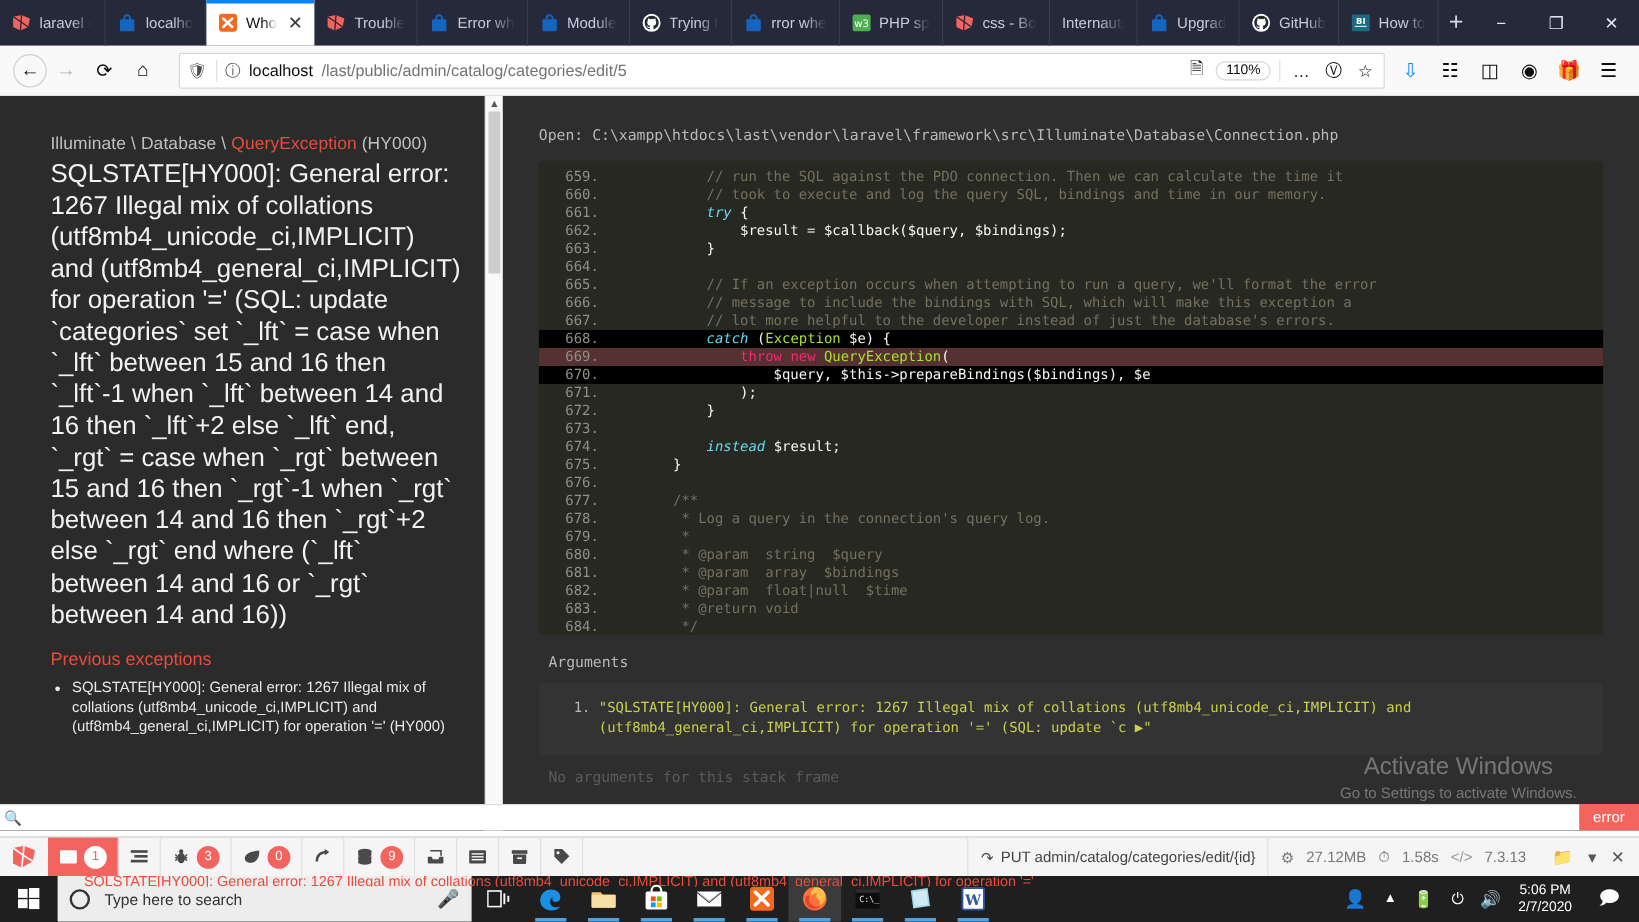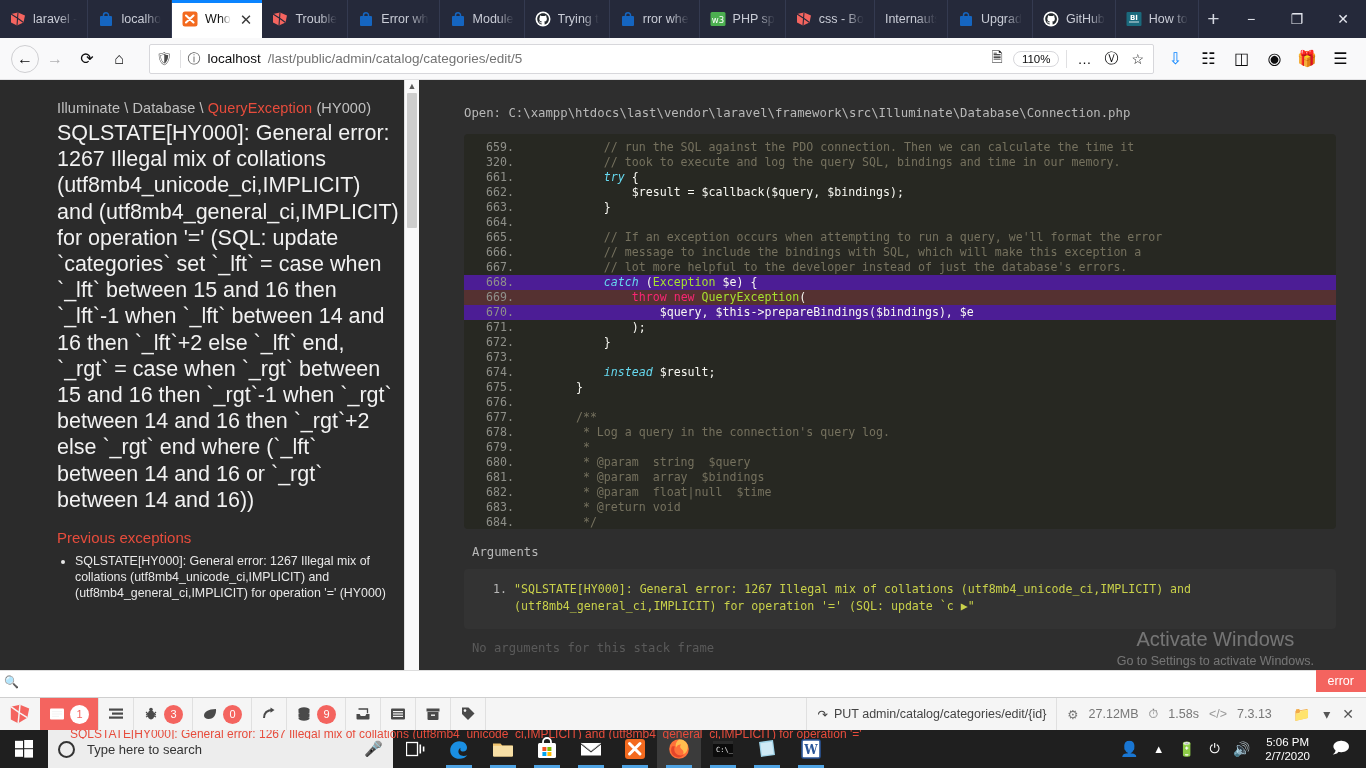--- a/index.html
+++ b/index.html
@@ -88,22 +88,22 @@
   #toolbar-right .navbtn { width: 31px; }
 
   
   #viewport {
     position: absolute; top: 80px; left: 0; right: 0; bottom: 38px;
     background: #2b2b2b; display: flex;
   }
   #left-pane {
     width: 404px; flex: 0 0 404px;
     background: #2b2b2b; color: #fff;
-    padding: 20px 20px 0 42px;
-    overflow: hidden; position: relative; margin-left: 15px;
+    padding: 32px 20px 0 42px;
+    overflow: hidden; position: relative;
   }
   #exc-class {
     font-size: 14.5px; color: #c0c0c0; margin-bottom: 4px; letter-spacing:0.1px;
   }
   #exc-class .red { color: #e74c3c; }
   #exc-msg {
     font-size: 21.5px; line-height: 26.2px; color: #f2f2f2;
     word-wrap: break-word; font-weight: 400;
   }
   #prev-title {
@@ -135,21 +135,21 @@
   #openpath {
     font-size: 12.3px; color: #b8b8b8; margin-bottom: 14px; white-space: nowrap;
   }
   #codebox {
     background: #272822; border-radius: 4px;
     padding: 6px 0 0 0; height: 395px; overflow: hidden;
     position: relative;
   }
   .cl { display: flex; height: 15px; line-height: 15px; font-size: 11.6px; white-space: pre; gap: 12px; }
   .cl.hl { background: #553131; }
-  .cl.hl2 { background: #4c1d95; }
+  .cl.hl2 { background: #000000; }
   .ln {
     width: 72px; flex: 0 0 72px; text-align: right; padding-right: 22px;
     color: #8f908a;
   }
   .code { color: #f8f8f2; }
   .cmt { color: #75715e; }
   .kw  { color: #66d9ef; font-style: italic; }
   .kw2 { color: #f92672; }
   .cls { color: #a6e22e; }
   .var { color: #f8f8f2; }
@@ -416,21 +416,21 @@
       <div class="thumb"></div>
     </div>
 
     <div id="right-pane">
       <div id="openpath" class="mono">
         <span>Open:</span>
         <span>C:\xampp\htdocs\last\vendor\laravel\framework\src\Illuminate\Database\Connection.php</span>
       </div>
       <div id="codebox" class="mono">
           <div class="cl"><span class="ln">659.</span><span class="code"><span class="cmt">        // run the SQL against the PDO connection. Then we can calculate the time it</span></span></div>
-          <div class="cl"><span class="ln">320.</span><span class="code"><span class="cmt">        // took to execute and log the query SQL, bindings and time in our memory.</span></span></div>
+          <div class="cl"><span class="ln">660.</span><span class="code"><span class="cmt">        // took to execute and log the query SQL, bindings and time in our memory.</span></span></div>
           <div class="cl"><span class="ln">661.</span><span class="code">        <span class="kw">try</span> {</span></div>
           <div class="cl"><span class="ln">662.</span><span class="code">            $result = <span class="var">$callback</span>($query, $bindings);</span></div>
           <div class="cl"><span class="ln">663.</span><span class="code">        }</span></div>
           <div class="cl"><span class="ln">664.</span><span class="code"></span></div>
           <div class="cl"><span class="ln">665.</span><span class="code"><span class="cmt">        // If an exception occurs when attempting to run a query, we'll format the error</span></span></div>
           <div class="cl"><span class="ln">666.</span><span class="code"><span class="cmt">        // message to include the bindings with SQL, which will make this exception a</span></span></div>
           <div class="cl"><span class="ln">667.</span><span class="code"><span class="cmt">        // lot more helpful to the developer instead of just the database's errors.</span></span></div>
           <div class="cl hl2"><span class="ln">668.</span><span class="code">        <span class="kw">catch</span> (<span class="cls">Exception</span> $e) {</span></div>
           <div class="cl hl"><span class="ln">669.</span><span class="code">            <span class="kw2">throw</span> <span class="kw2">new</span> <span class="cls">QueryException</span>(</span></div>
           <div class="cl hl2"><span class="ln">670.</span><span class="code">                $query, $this-&gt;prepareBindings($bindings), $e</span></div>

